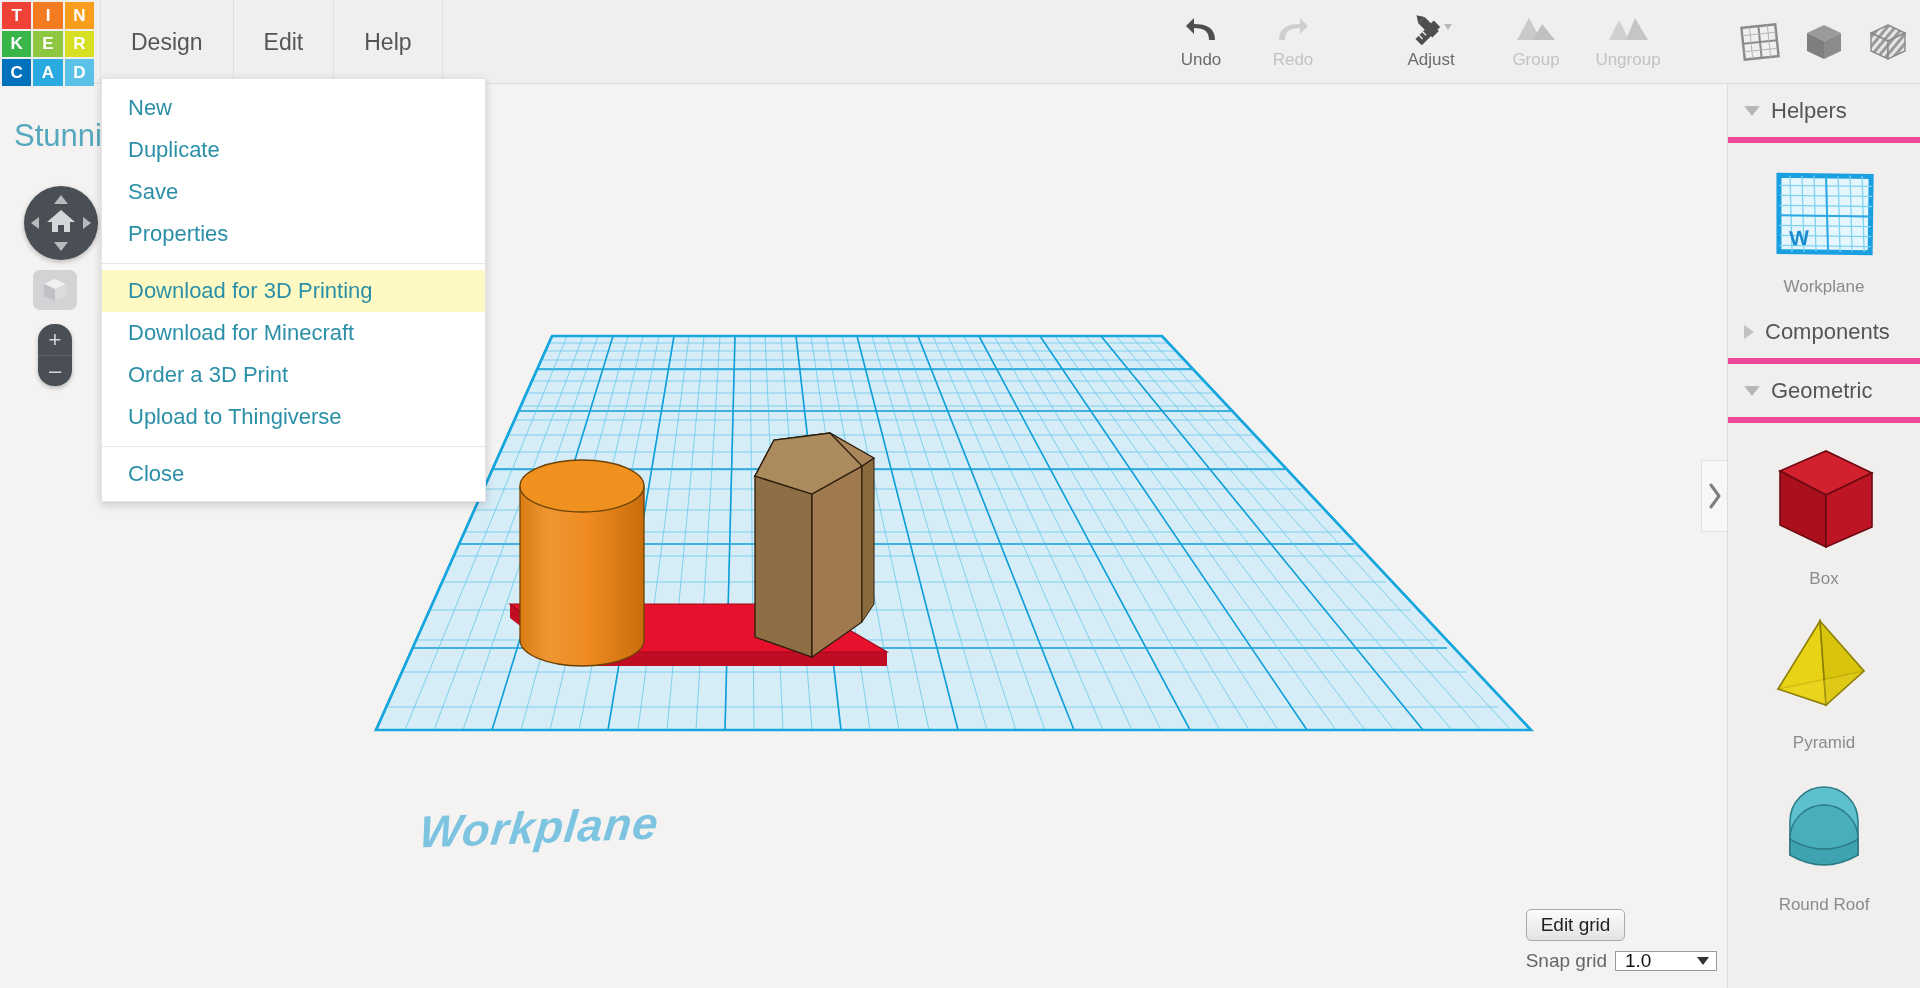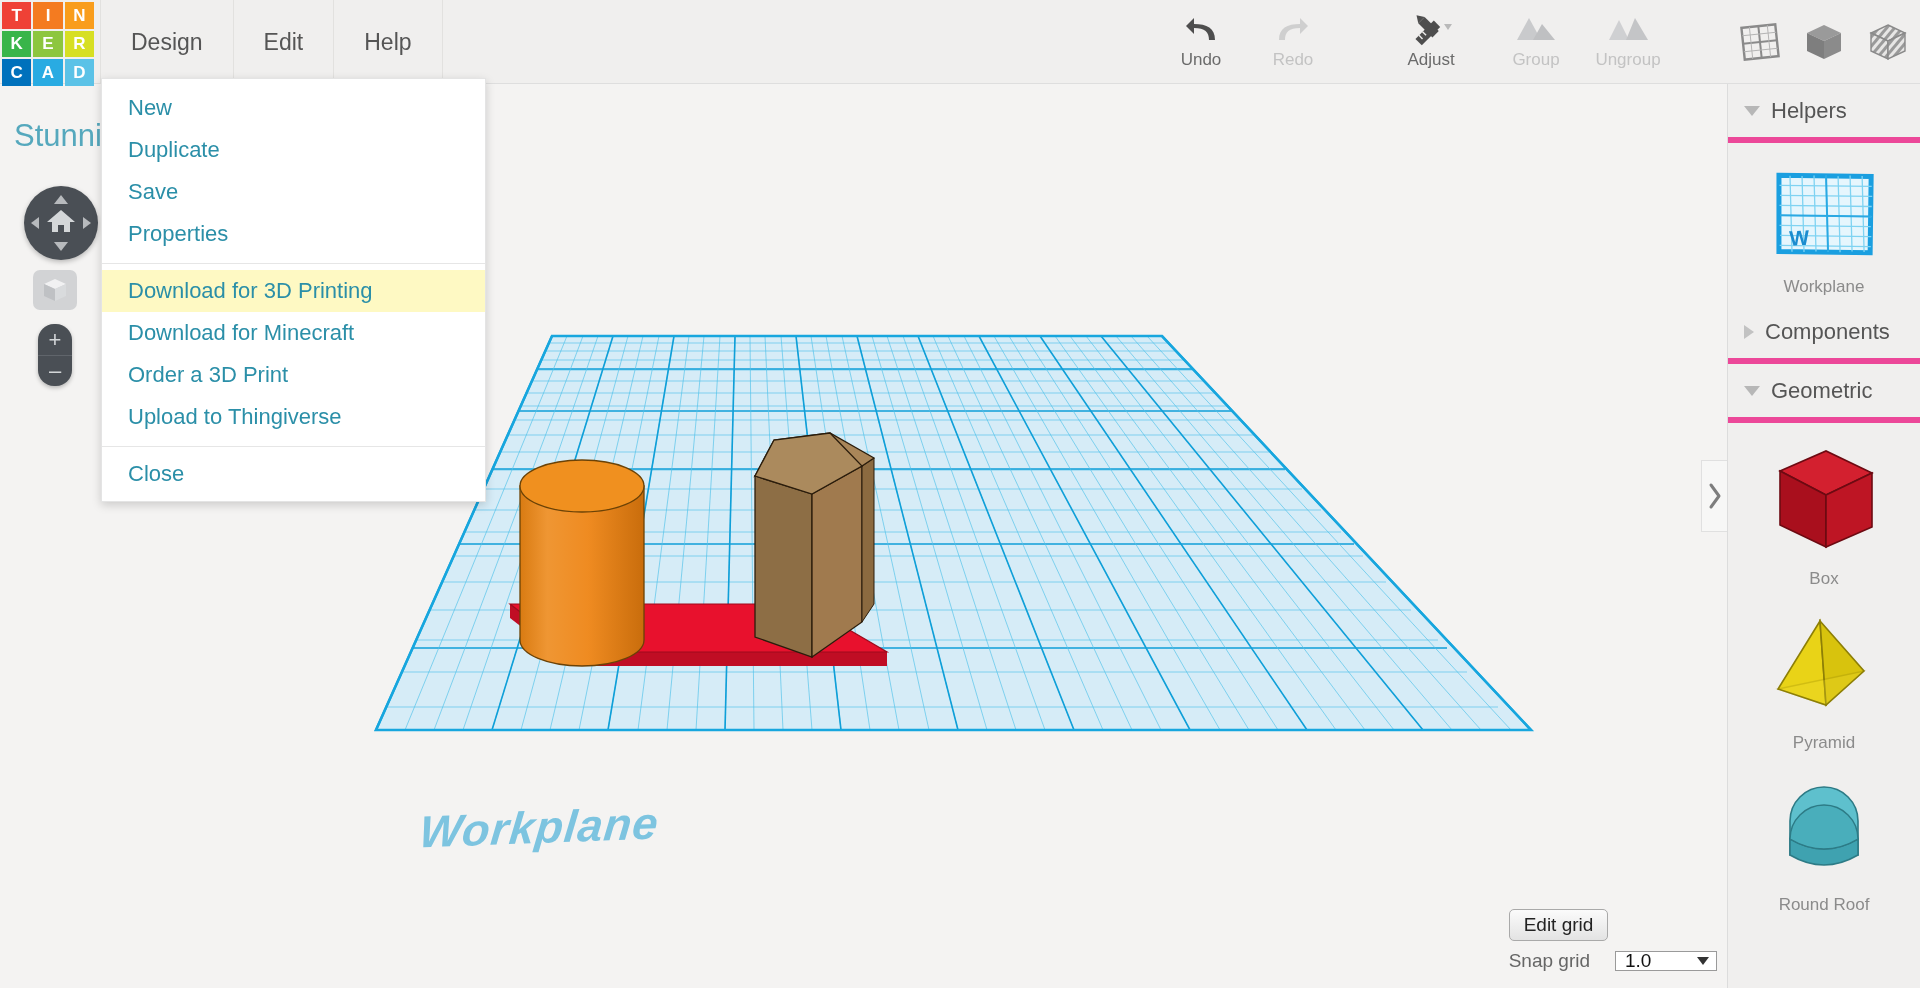--- a/index.html
+++ b/index.html
@@ -127,21 +127,21 @@
 
   
   .gridctl { position: absolute; right: 10px; bottom: 16px; z-index: 25; }
   .editgrid-btn {
     display: inline-block;
     font-size: 19px; padding: 4px 14px;
     background: linear-gradient(#fbfbfb, #e3e3e3);
     border: 1px solid #a9a9a9; border-radius: 5px;
     color: #222; cursor: pointer;
   }
-  .snaprow { margin-top: 9px; display: flex; align-items: center; justify-content: flex-end; gap: 25px; }
+  .snaprow { margin-top: 9px; display: flex; align-items: center; justify-content: flex-end; gap: 8px; }
   .snaplabel { font-size: 19px; color: #666; }
   .snapselect {
     width: 102px; height: 20px;
     border: 1px solid #9a9a9a; background: #fff;
     font-size: 19px; color: #111;
     display: flex; align-items: center; justify-content: space-between;
     padding: 0 7px 0 9px; cursor: pointer;
   }
   .caret-dn { width:0; height:0; border-left:6px solid transparent; border-right:6px solid transparent; border-top:8px solid #333; }
 

